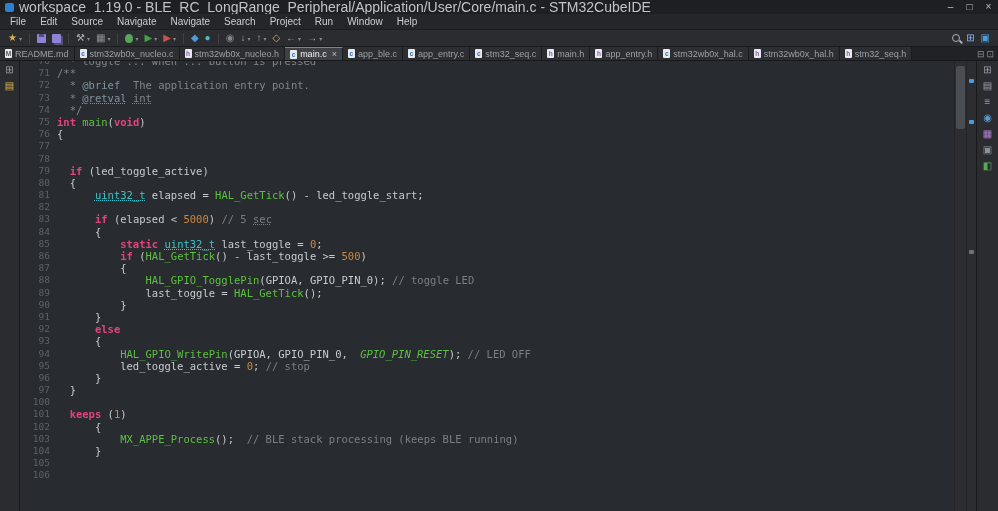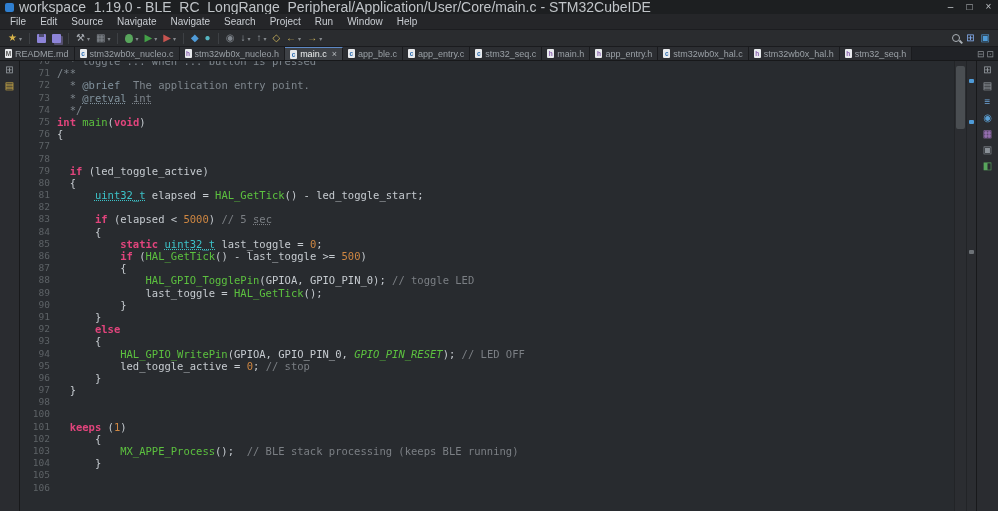--- a/index.html
+++ b/index.html
@@ -52,21 +52,21 @@
   .code-scroll{flex:1;overflow:hidden;position:relative;}
   .code-inner{margin-top:-6px;}
   .cl{display:flex;height:12.2px;line-height:12.2px;font-family:"DejaVu Sans Mono",monospace;font-size:10.5px;}
   .ln{width:30px;text-align:right;padding-right:7px;color:#5d6266;font-size:9.5px;flex:none;}
   .ct{flex:1;white-space:pre;}
   
   .tk-pl{color:#c6cbd0;}
   .tk-kw{color:#e1447c;font-weight:bold;}
   .tk-ty{color:#3cc3c9;}
   .tk-fn{color:#5cc13f;font-weight:normal;}
-  .tk-mac{color:#5cc13f;font-style:italic;}
+  .tk-mac{color:#5cc13f;font-style:italic;margin-left:6px;}
   .tk-num{color:#cf8742;}
   .tk-cm{color:#7b7f84;}
   .tk-doc{color:#7e868d;}
   .tk-tag{color:#82939e;}
   .tk-u{text-decoration:underline;text-decoration-style:dotted;}
   
   .vscroll{width:11px;background:#2b2d31;border-left:1px solid #222427;position:relative;flex:none;}
   .vthumb{position:absolute;left:1px;right:1px;top:1%;height:14%;background:#4a4e52;border-radius:2px;}
   .overview{width:9px;background:#2b2d31;border-left:1px solid #222427;position:relative;flex:none;}
   .ov-mark{position:absolute;left:2px;width:5px;height:4px;border-radius:1px;}
@@ -354,24 +354,20 @@
               </div>
               <div class="cl">
                 <span class="ln">96</span>
                 <span class="ct"><span class="tk-pl">      }</span></span>
               </div>
               <div class="cl">
                 <span class="ln">97</span>
                 <span class="ct"><span class="tk-pl">  }</span></span>
               </div>
               <div class="cl">
-                <span class="ln">98</span>
-                <span class="ct"></span>
-              </div>
-              <div class="cl">
                 <span class="ln">100</span>
                 <span class="ct"></span>
               </div>
               <div class="cl">
                 <span class="ln">101</span>
                 <span class="ct"><span class="tk-pl">  </span><span class="tk-kw">keeps</span><span class="tk-pl"> (</span><span class="tk-num">1</span><span class="tk-pl">)</span></span>
               </div>
               <div class="cl">
                 <span class="ln">102</span>
                 <span class="ct"><span class="tk-pl">      {</span></span>

